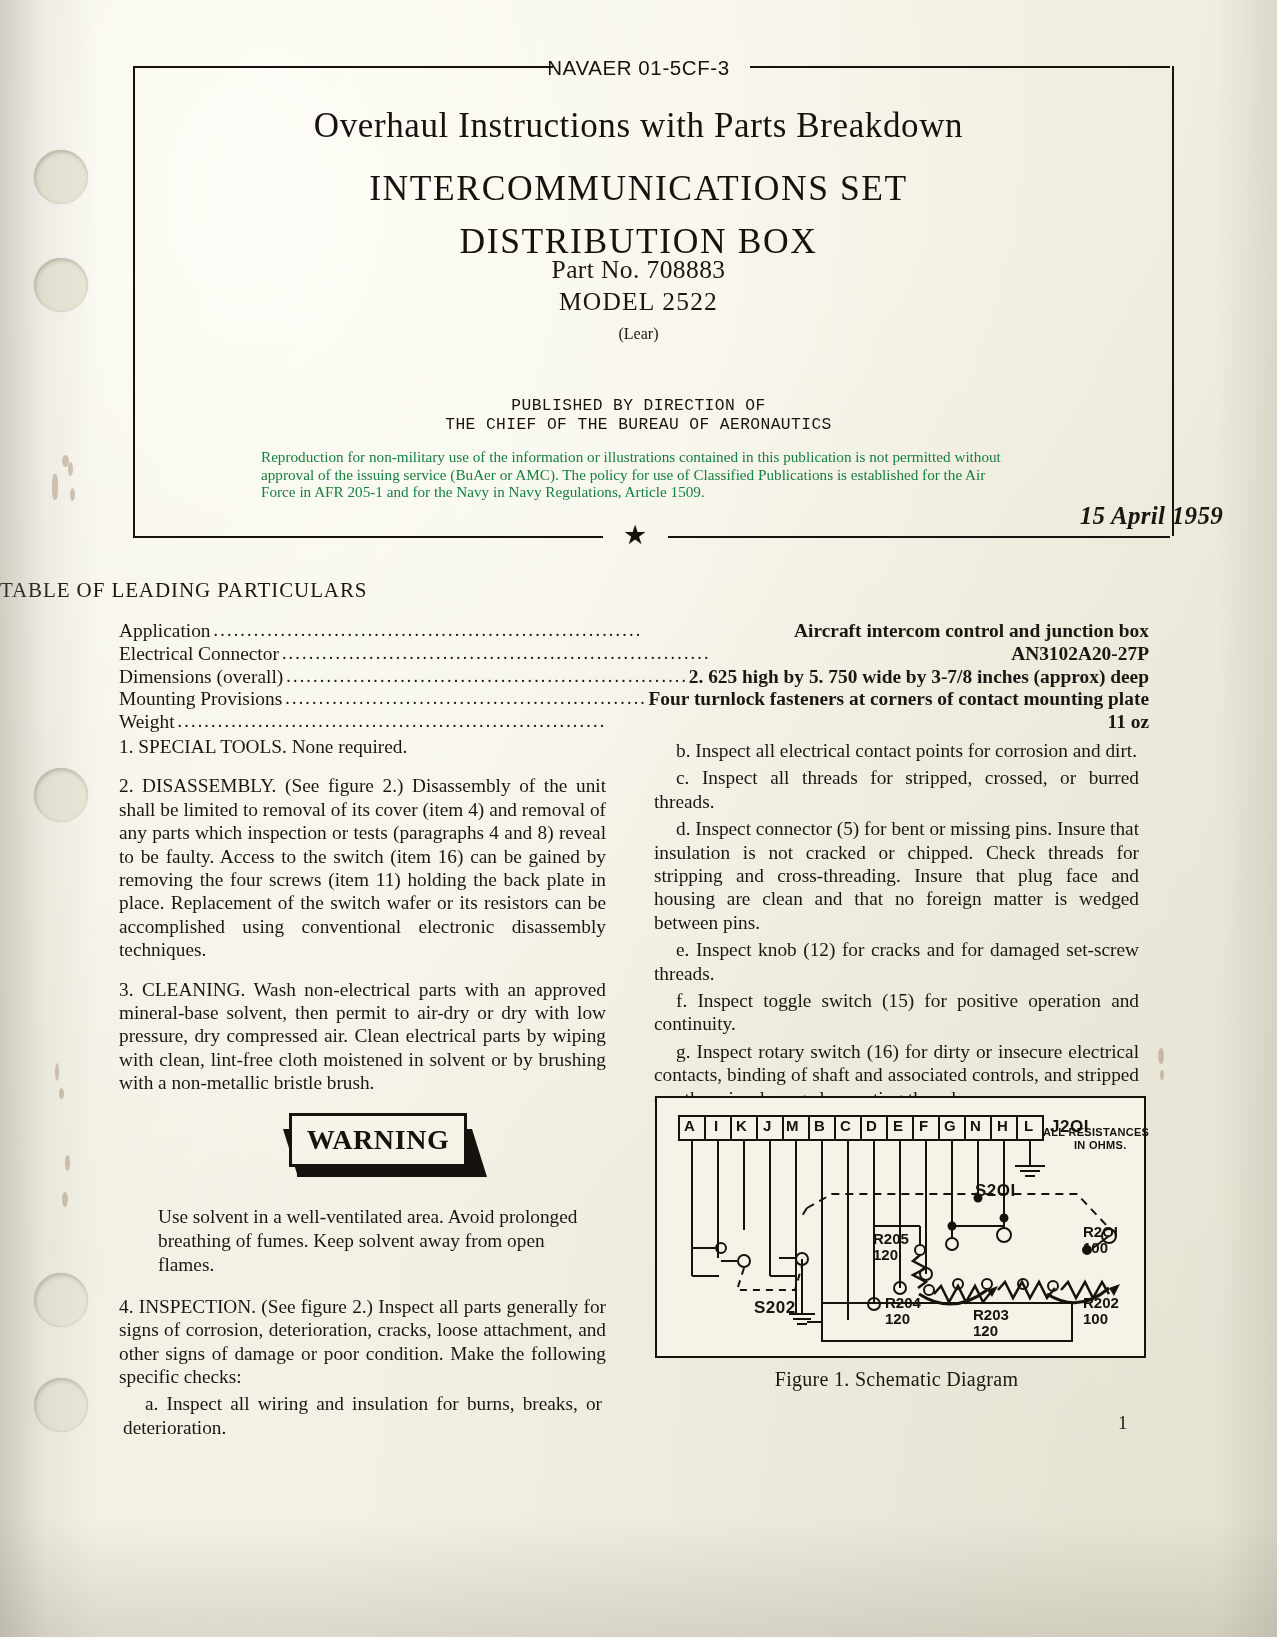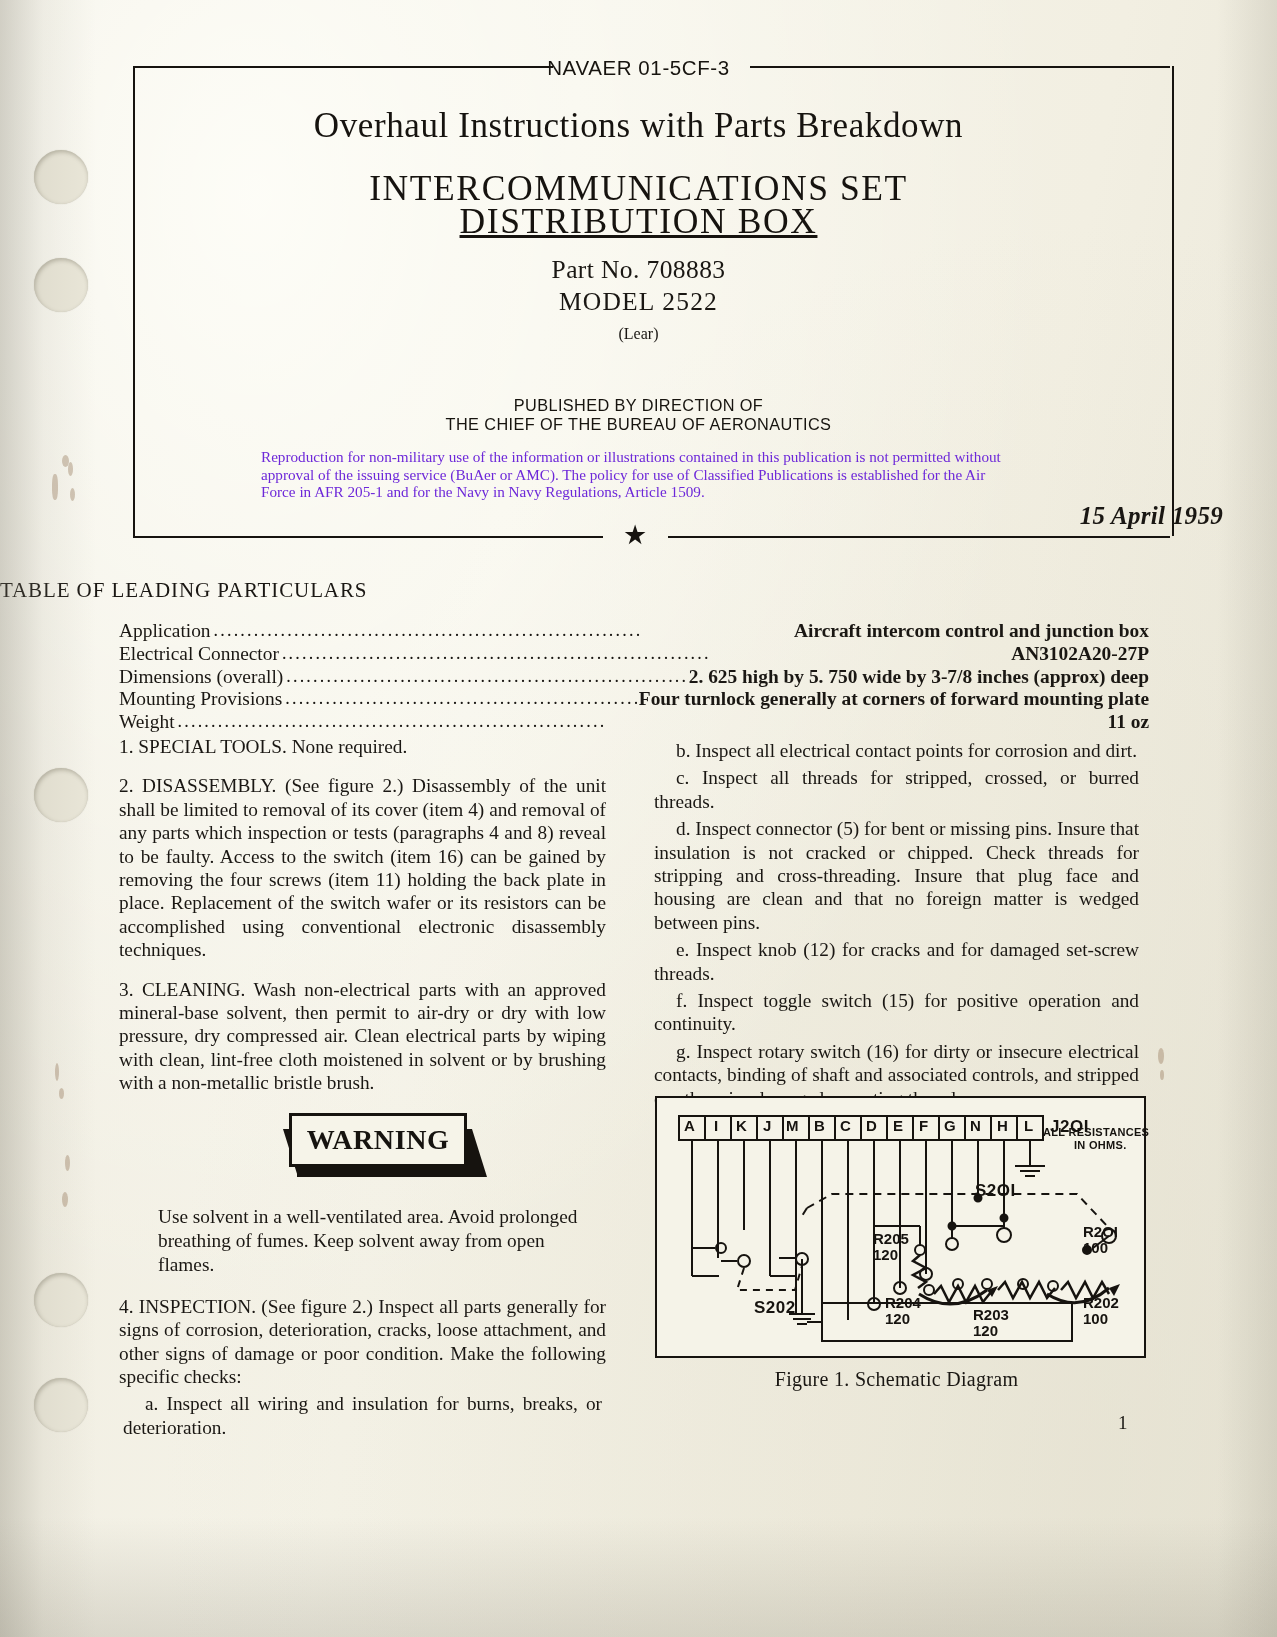--- a/index.html
+++ b/index.html
@@ -134,21 +134,21 @@
   }
   #title-prod1, #title-prod2 {
     position: absolute;
     left: 0; right: 0;
     text-align: center;
     font-size: 35.5px;
     letter-spacing: 1.6px;
     color: #16130f;
   }
   #title-prod1 { top: 167px; }
-  #title-prod2 { top: 200px; text-decoration: underline; }
+  #title-prod2 { top: 220px; }
   #title-part {
     position: absolute;
     left: 0; right: 0; top: 255px;
     text-align: center;
     font-size: 25.5px;
     letter-spacing: 0.4px;
   }
   #title-model {
     position: absolute;
     left: 0; right: 0; top: 287px;
@@ -159,35 +159,35 @@
   #title-maker {
     position: absolute;
     left: 0; right: 0; top: 325px;
     text-align: center;
     font-size: 16px;
   }
   #pub-block {
     position: absolute;
     left: 0; right: 0; top: 396px;
     text-align: center;
-    font-family: Liberation Sans, sans-serif;
+    font-family: Liberation Mono, monospace;
     font-size: 16.3px;
     line-height: 19px;
     letter-spacing: 0.4px;
     color: #17140f;
   }
   #repro-block {
     position: absolute;
     left: 261px;
     top: 448px;
     width: 748px;
     font-size: 15.2px;
     line-height: 17.6px;
     text-align: left;
-    color: #6d28d9;
+    color: #15803d;
   }
   #issue-date {
     position: absolute;
     right: 0px;
     top: 502px;
     width: 1037px;
     text-align: right;
     padding-right: 54px;
     box-sizing: border-box;
     font-size: 25px;
@@ -382,21 +382,21 @@
       <span class="tlp-value">AN3102A20-27P</span>
     </div>
     <div class="tlp-row">
       <span class="tlp-label">Dimensions (overall)</span>
       <span class="tlp-leader">................................................................</span>
       <span class="tlp-value">2. 625 high by 5. 750 wide by 3-7/8 inches (approx) deep</span>
     </div>
     <div class="tlp-row">
       <span class="tlp-label">Mounting Provisions</span>
       <span class="tlp-leader">................................................................</span>
-      <span class="tlp-value">Four turnlock generally at corners of forward mounting plate</span>
+      <span class="tlp-value">Four turnlock fasteners at corners of contact mounting plate</span>
     </div>
     <div class="tlp-row">
       <span class="tlp-label">Weight</span>
       <span class="tlp-leader">................................................................</span>
       <span class="tlp-value">11 oz</span>
     </div>
   </div>
 
   <div id="col-left" class="col">
     <p class="para">1.  SPECIAL TOOLS.  None required.</p>

